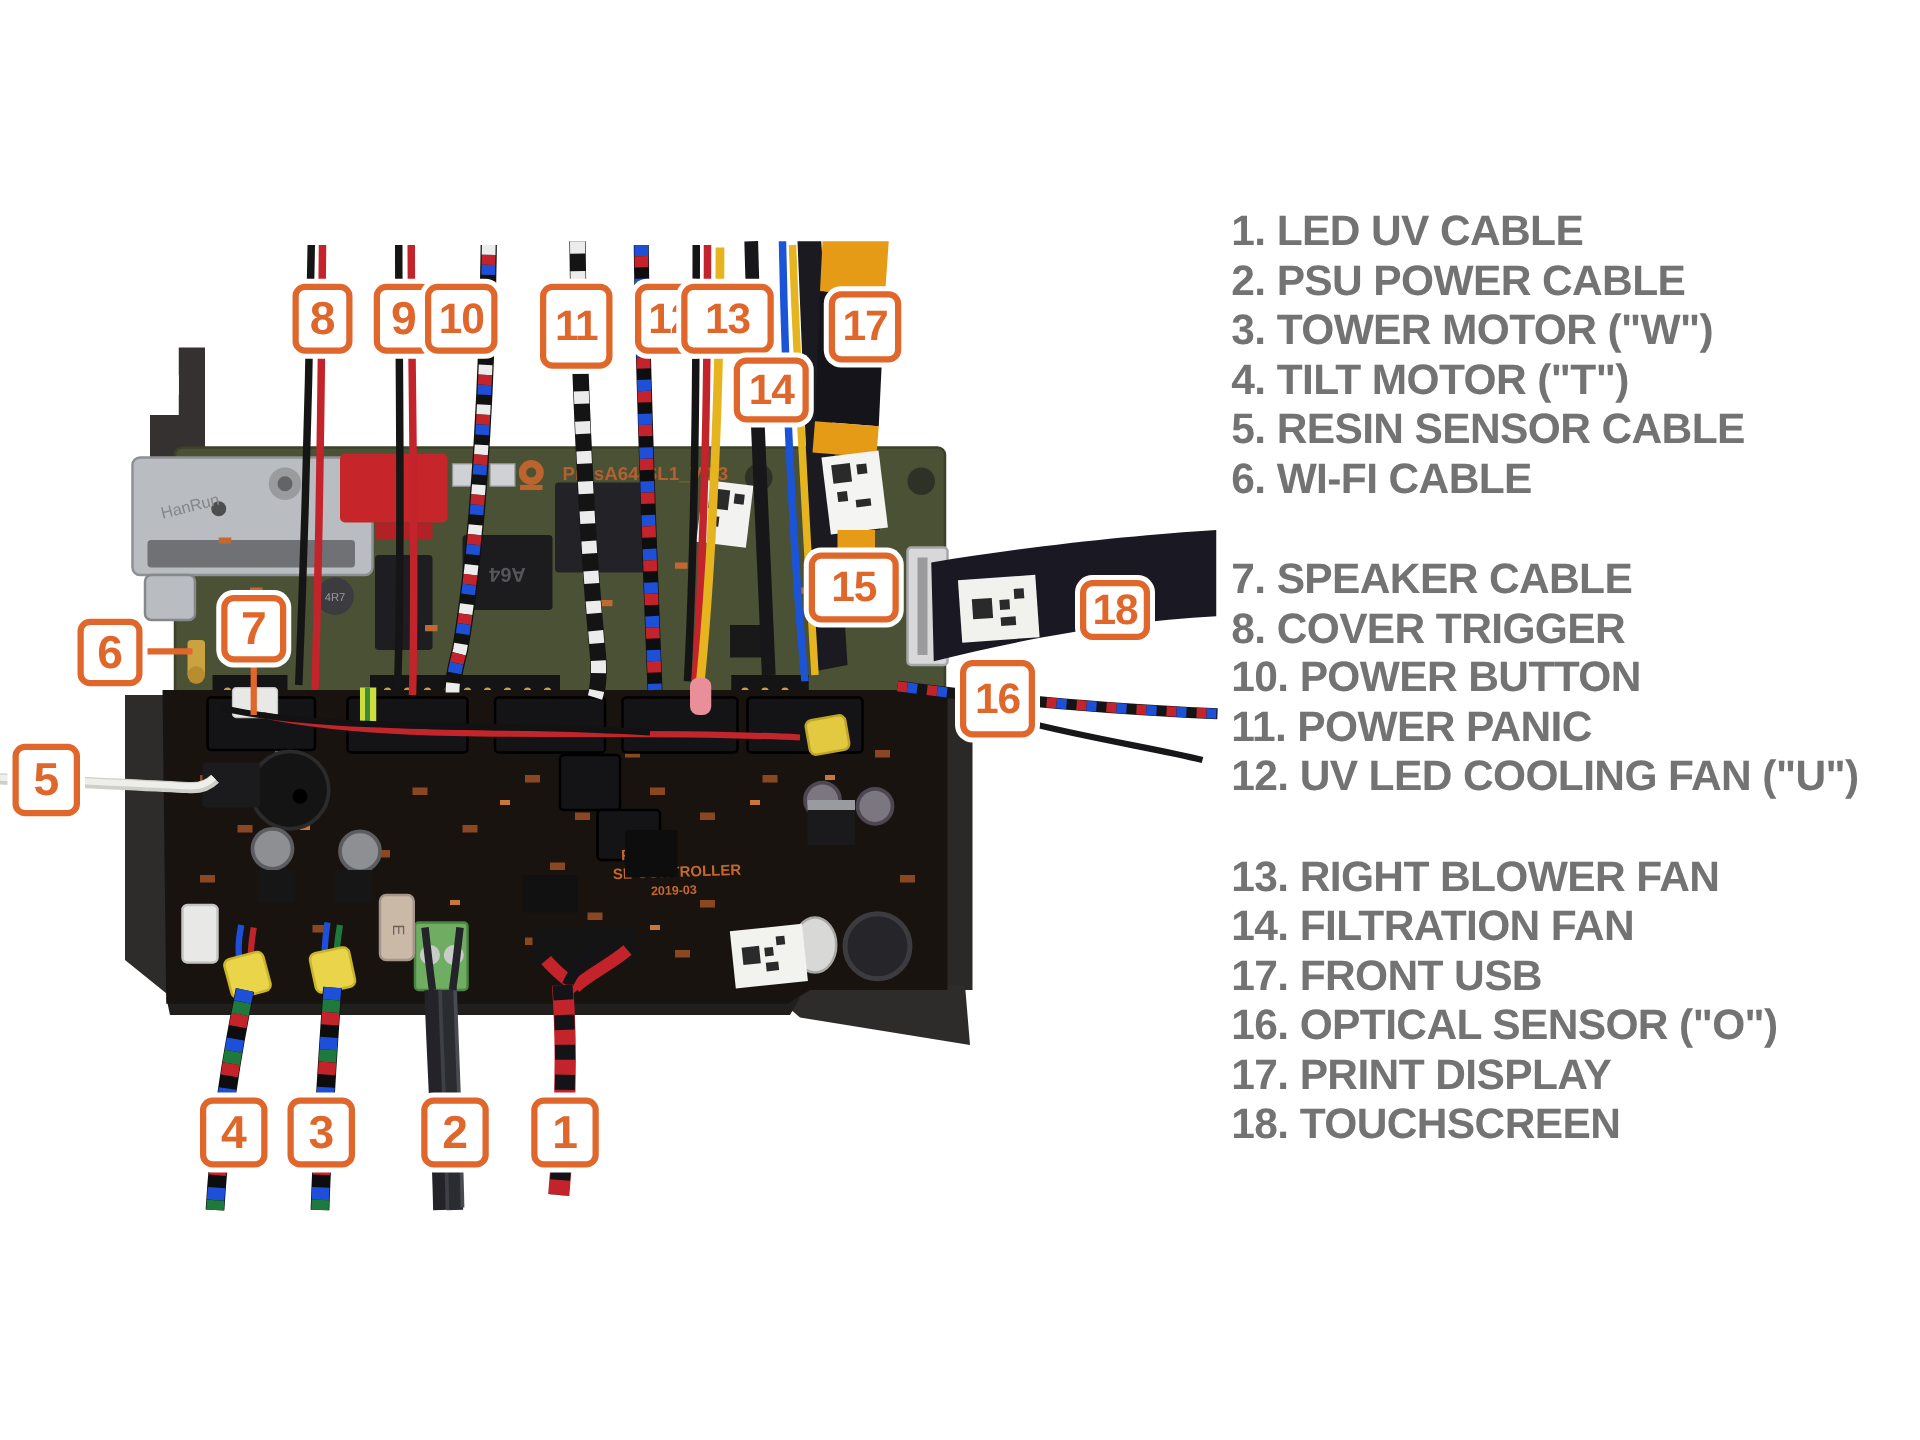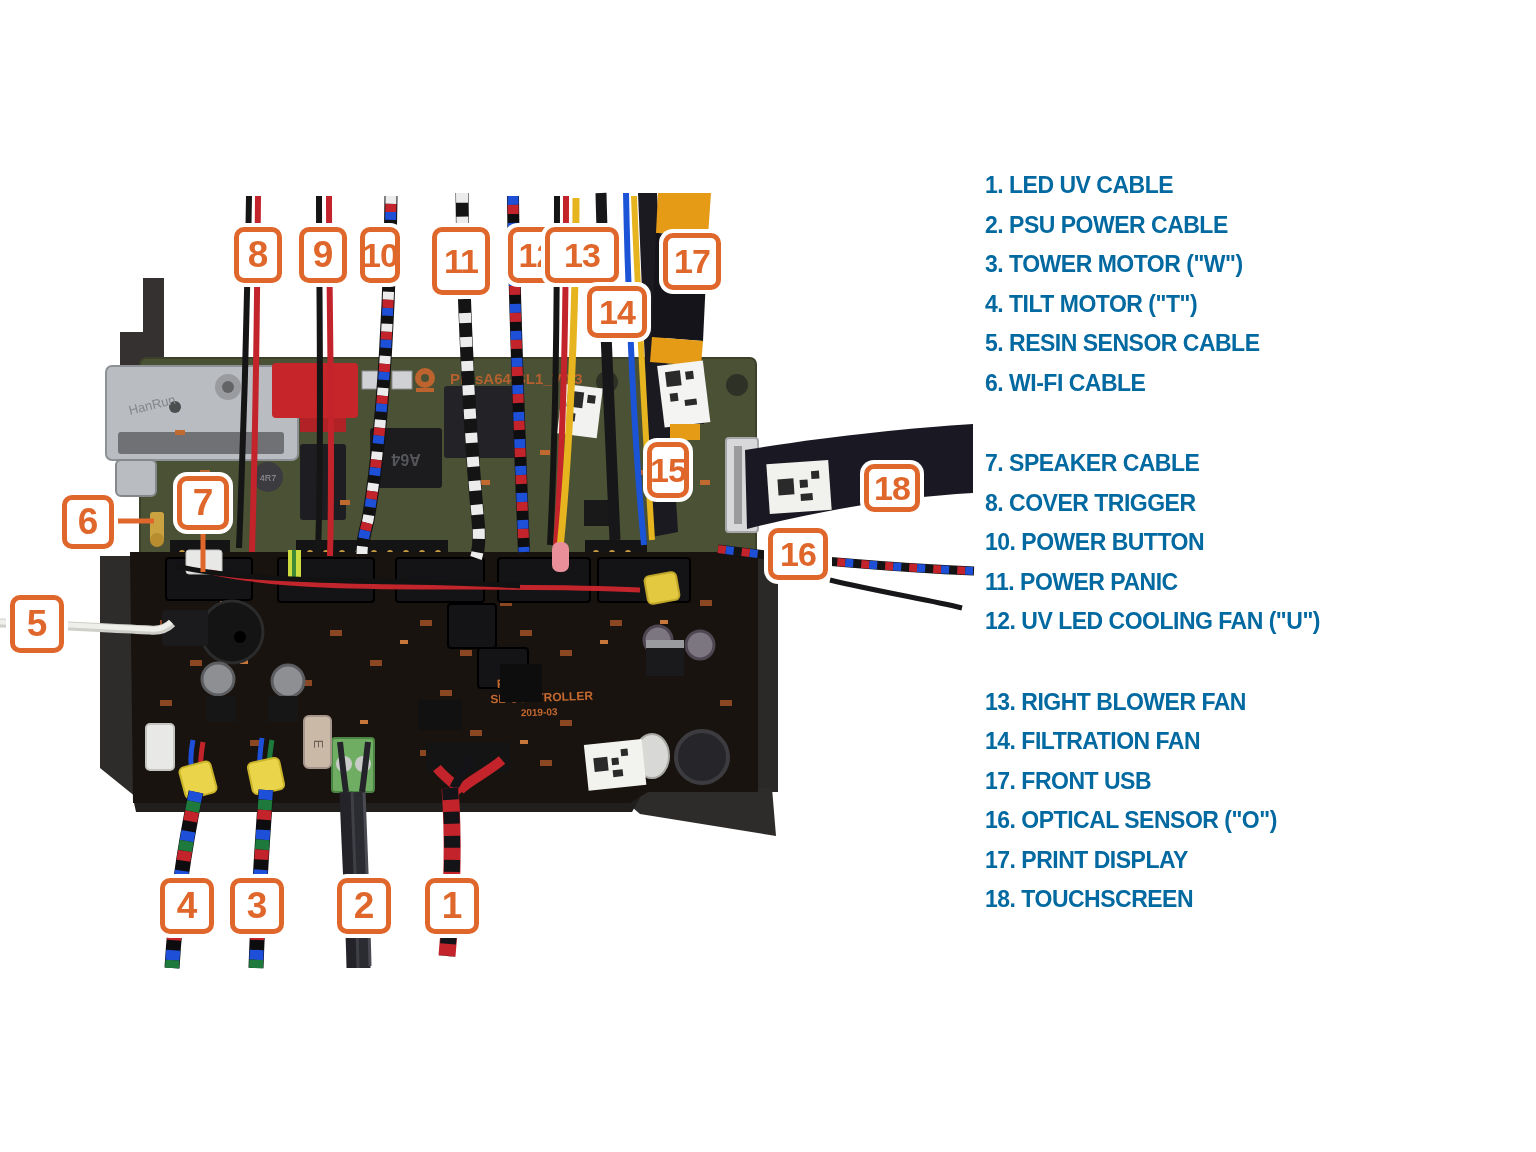--- a/index.html
+++ b/index.html
@@ -2,22 +2,22 @@
 <html><head>
 <meta charset="utf-8">
 <style>
   html,body{margin:0;padding:0;background:#fff;}
   #page{position:relative;width:1536px;height:1152px;background:#ffffff;overflow:hidden;
         font-family:"Liberation Sans",sans-serif;}
   #photo-svg{position:absolute;left:0;top:0;z-index:1;}
   
   .legend{position:absolute;left:985px;top:166px;z-index:2;}
   .legend-group{margin-bottom:41px;}
-  .legend-item{white-space:nowrap;font-weight:bold;font-size:23px;line-height:39.5px;
-               letter-spacing:-0.5px;color:#0369a1;}
+  .legend-item{white-space:nowrap;font-weight:bold;font-size:34px;line-height:39.5px;
+               letter-spacing:-0.5px;color:#737373;}
   
   .callout{position:absolute;z-index:3;background:#ffffff;border:5px solid #e0672b;
            border-radius:10px;box-shadow:0 0 0 4px #ffffff;color:#e0672b;font-weight:bold;
            display:flex;align-items:center;justify-content:center;box-sizing:border-box;
            font-size:37px;}
   .callout.two{font-size:34px;letter-spacing:-1px;}
 </style>
 </head>
 <body>
 
@@ -348,27 +348,27 @@
 
   <div class="callout" style="left:425px;top:878px;width:54px;height:56px">1</div>
   <div class="callout" style="left:337px;top:878px;width:54px;height:56px">2</div>
   <div class="callout" style="left:230px;top:878px;width:54px;height:56px">3</div>
   <div class="callout" style="left:160px;top:878px;width:54px;height:56px">4</div>
   <div class="callout" style="left:10px;top:595px;width:54px;height:58px">5</div>
   <div class="callout" style="left:62px;top:495px;width:52px;height:54px">6</div>
   <div class="callout" style="left:177px;top:476px;width:52px;height:54px">7</div>
   <div class="callout" style="left:234px;top:227px;width:48px;height:56px">8</div>
   <div class="callout" style="left:299px;top:227px;width:48px;height:56px">9</div>
-  <div class="callout two" style="left:360px;top:227px;width:40px;height:56px">10</div>
+  <div class="callout two" style="left:340px;top:227px;width:58px;height:56px">10</div>
   <div class="callout two" style="left:432px;top:227px;width:58px;height:68px">11</div>
   <div class="callout two" style="left:508px;top:227px;width:57px;height:56px">12</div>
   <div class="callout two" style="left:545px;top:227px;width:74px;height:56px">13</div>
   <div class="callout two" style="left:587px;top:286px;width:60px;height:52px">14</div>
-  <div class="callout two" style="left:647px;top:442px;width:42px;height:56px">15</div>
-  <div class="callout two" style="left:768px;top:528px;width:60px;height:52px">16</div>
+  <div class="callout two" style="left:647px;top:442px;width:72px;height:56px">15</div>
+  <div class="callout two" style="left:768px;top:528px;width:60px;height:62px">16</div>
   <div class="callout two" style="left:663px;top:233px;width:58px;height:57px">17</div>
   <div class="callout two" style="left:864px;top:464px;width:56px;height:48px">18</div>
 
   <div class="legend">
     <div class="legend-group">
       <div class="legend-item">1. LED UV CABLE</div>
       <div class="legend-item">2. PSU POWER CABLE</div>
       <div class="legend-item">3. TOWER MOTOR ("W")</div>
       <div class="legend-item">4. TILT MOTOR ("T")</div>
       <div class="legend-item">5. RESIN SENSOR CABLE</div>

